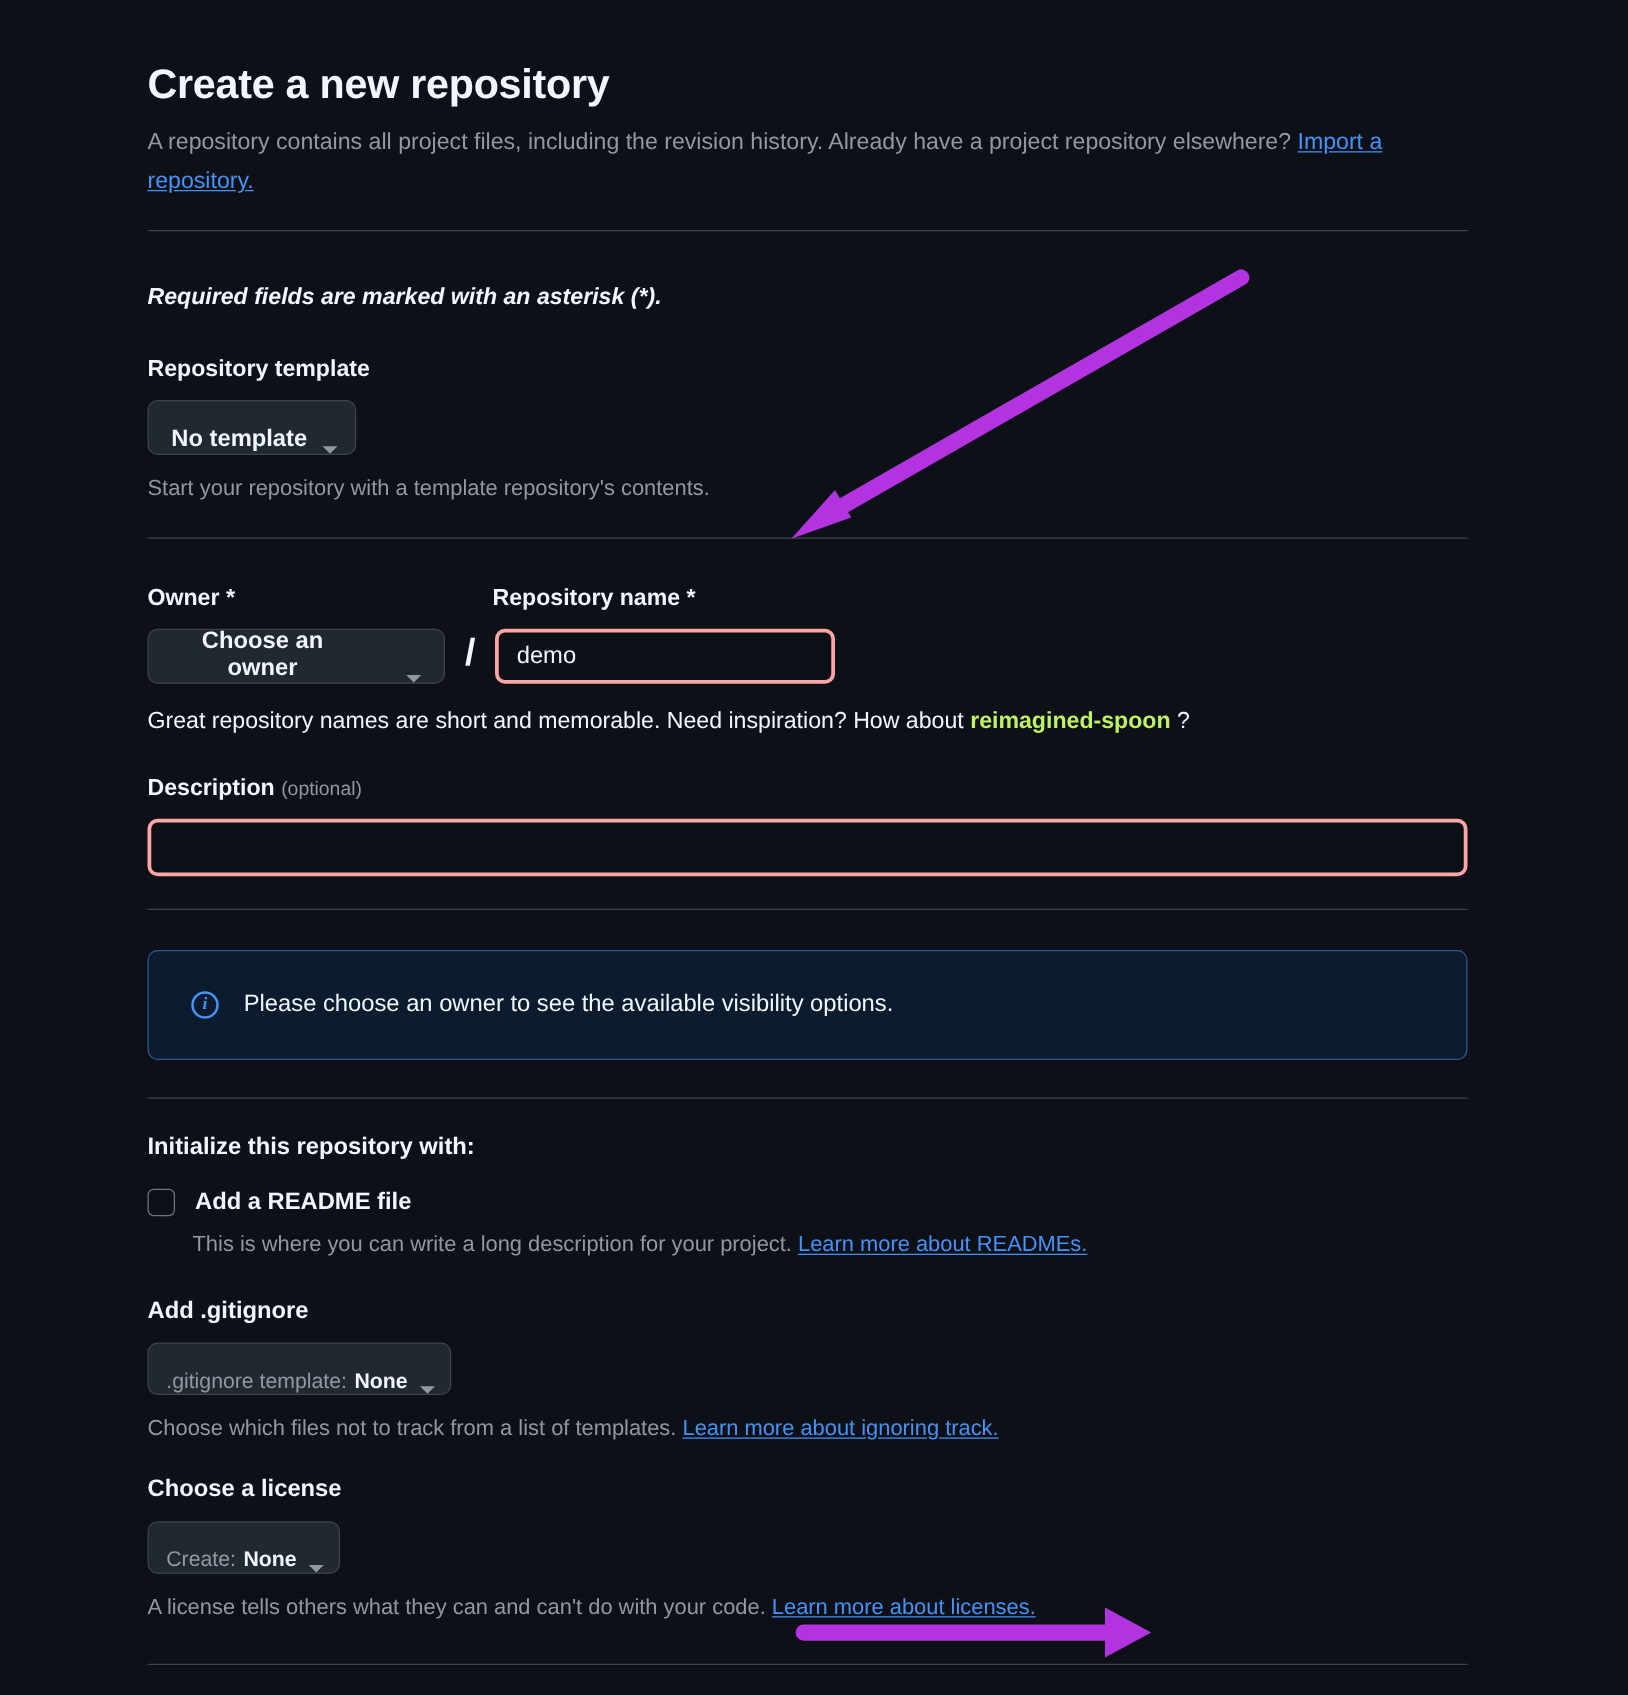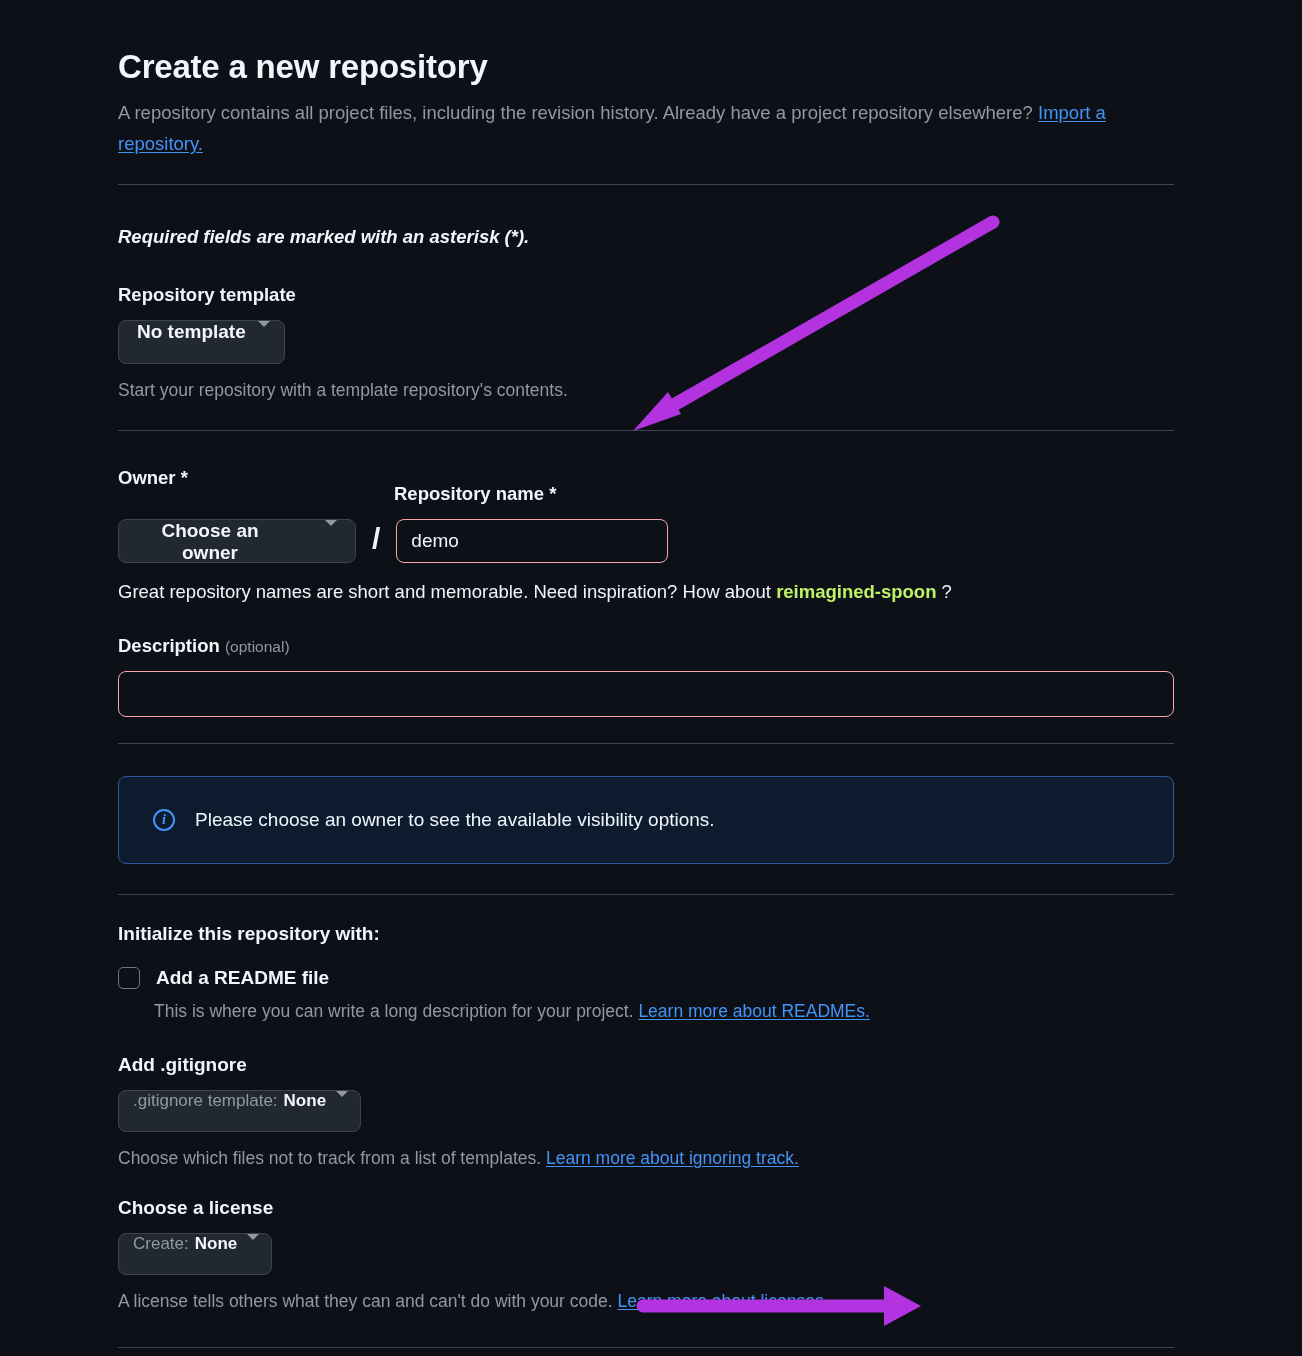--- a/index.html
+++ b/index.html
@@ -92,21 +92,21 @@
     margin-top: 18px;
   }
   .suggest {
     color: #bef264;
     font-weight: bold;
   }
 
   
   .btn-select {
     display: inline-flex;
-    align-items: flex-start;
+    align-items: flex-end;
     gap: 12px;
     background: #212830;
     border: 1px solid #3d444d;
     border-radius: 8px;
     height: 44px;
     padding: 0 14px 0 18px;
     font-size: 19px;
     font-weight: bold;
     color: #f0f6fc;
     cursor: pointer;
@@ -128,21 +128,21 @@
     border-left: 6px solid transparent;
     border-right: 6px solid transparent;
     border-top: 6px solid #9198a1;
     display: inline-block;
   }
   .owner-labels {
     display: flex;
     margin-top: 36px;
   }
   .label-owner { width: 276px; font-size: 18.5px; font-weight: bold; }
-  .label-name { font-size: 18.5px; font-weight: bold; margin-top: 16px; }
+  .label-name { font-size: 18.5px; font-weight: bold; }
   .owner-controls {
     display: flex;
     align-items: center;
     margin-top: 14px;
   }
   .owner-btn {
     margin-top: 0;
     width: 238px;
     justify-content: space-between;
     padding-right: 18px;
@@ -151,21 +151,21 @@
   .slash {
     font-size: 30px;
     font-weight: bold;
     color: #f0f6fc;
     margin: 0 16px;
     line-height: 1;
     transform: translateY(-2px);
   }
   .text-input {
     background: transparent;
-    border: 1px solid #fca5a5;
+    border: 3px solid #fca5a5;
     border-radius: 8px;
     height: 44px;
     width: 272px;
     padding: 0 14px;
     font-size: 19px;
     color: #f0f6fc;
     font-family: "Liberation Sans", sans-serif;
     outline: none;
   }
   .text-input::placeholder { color: #6e7681; }

